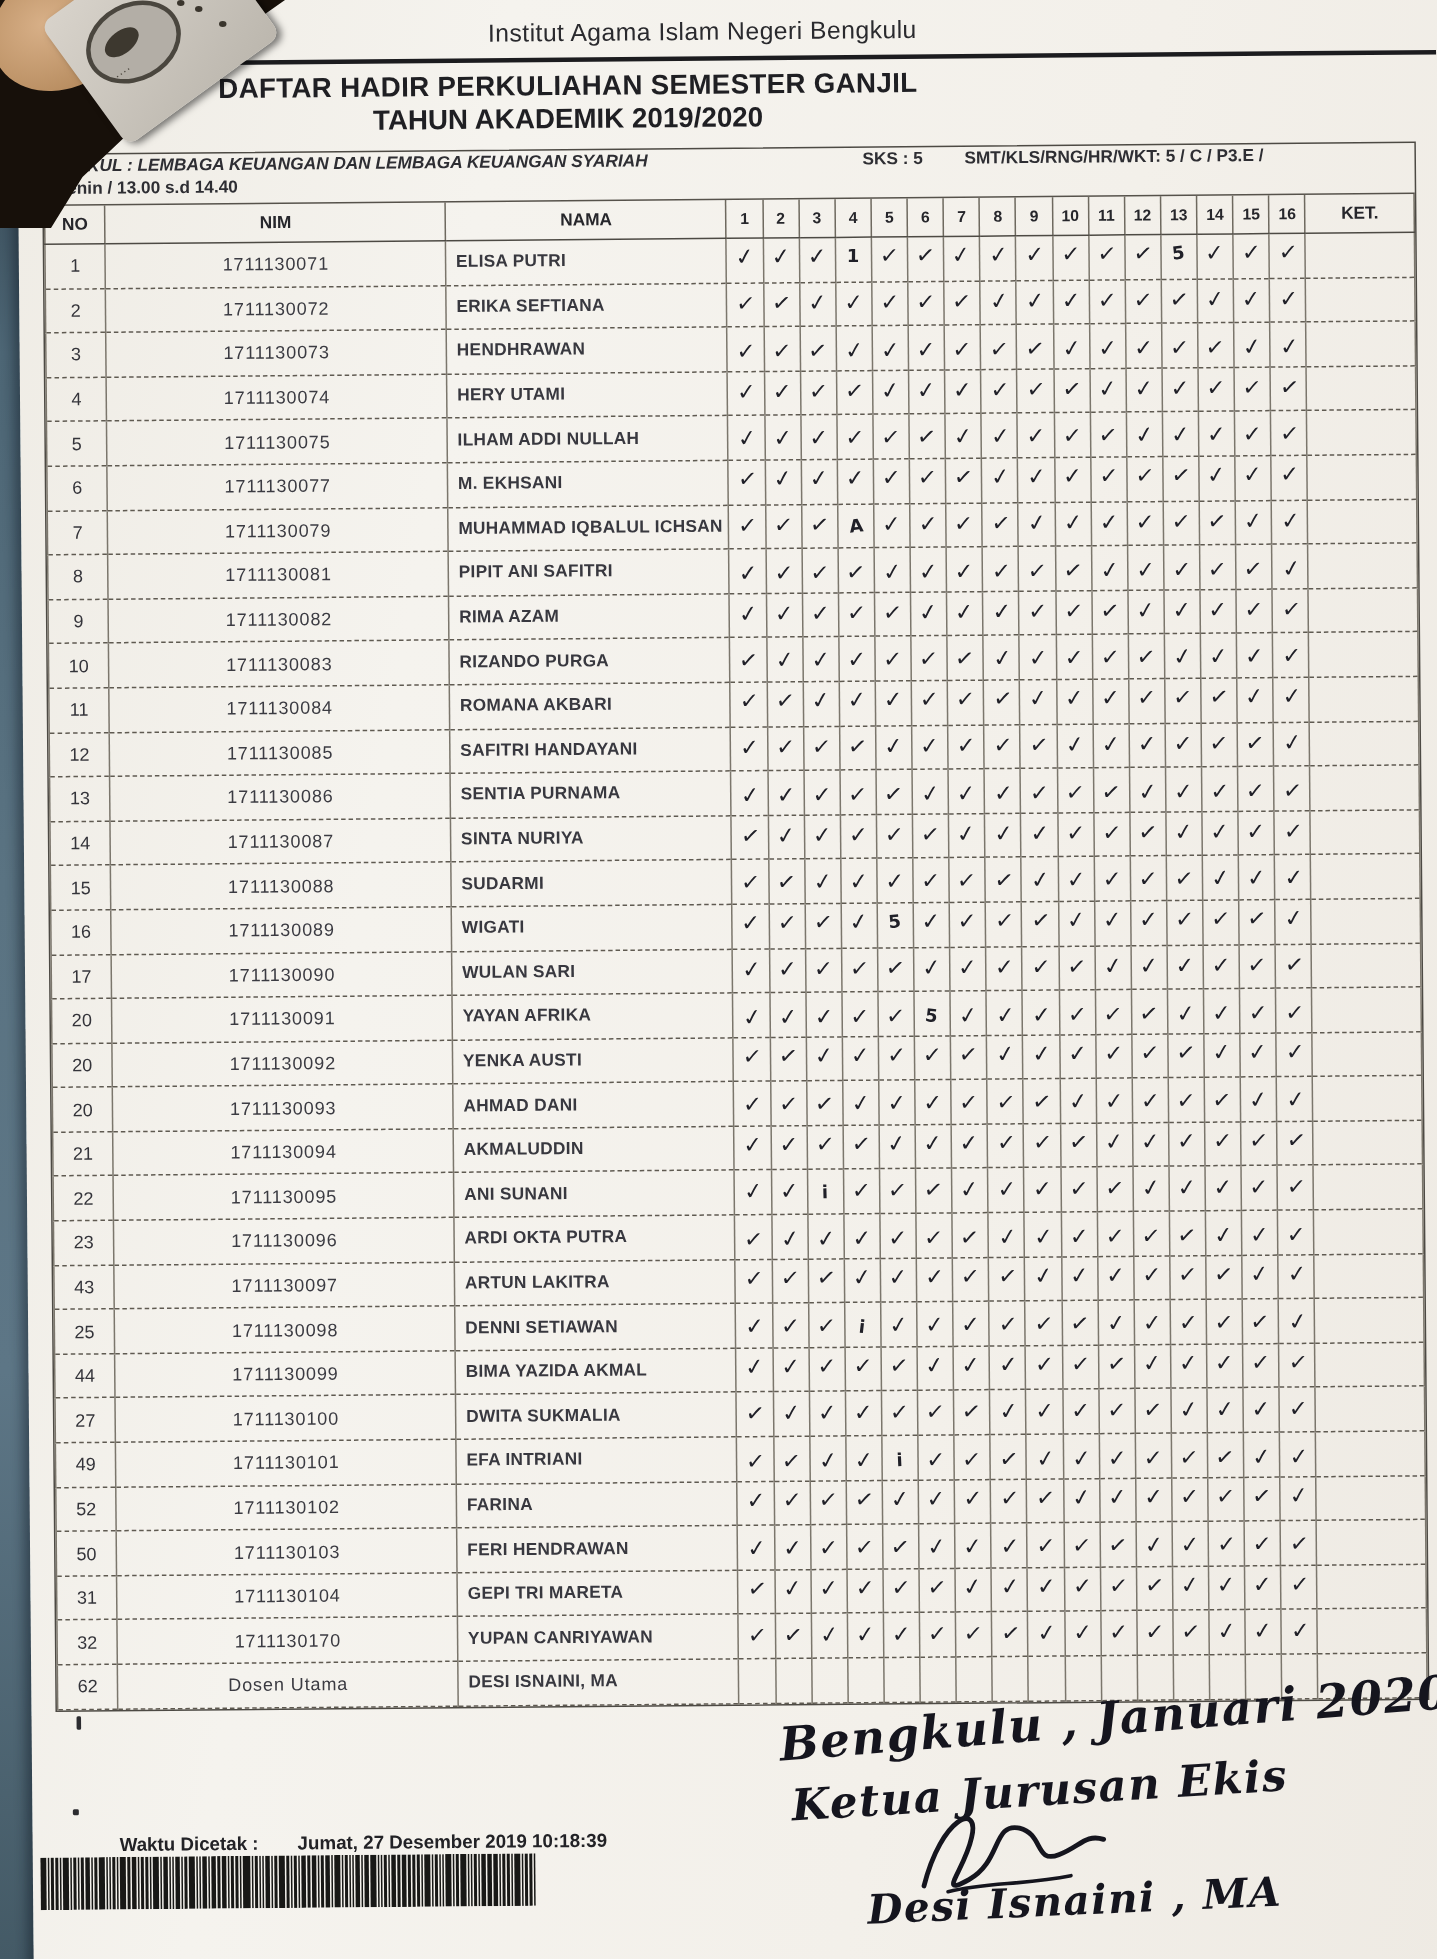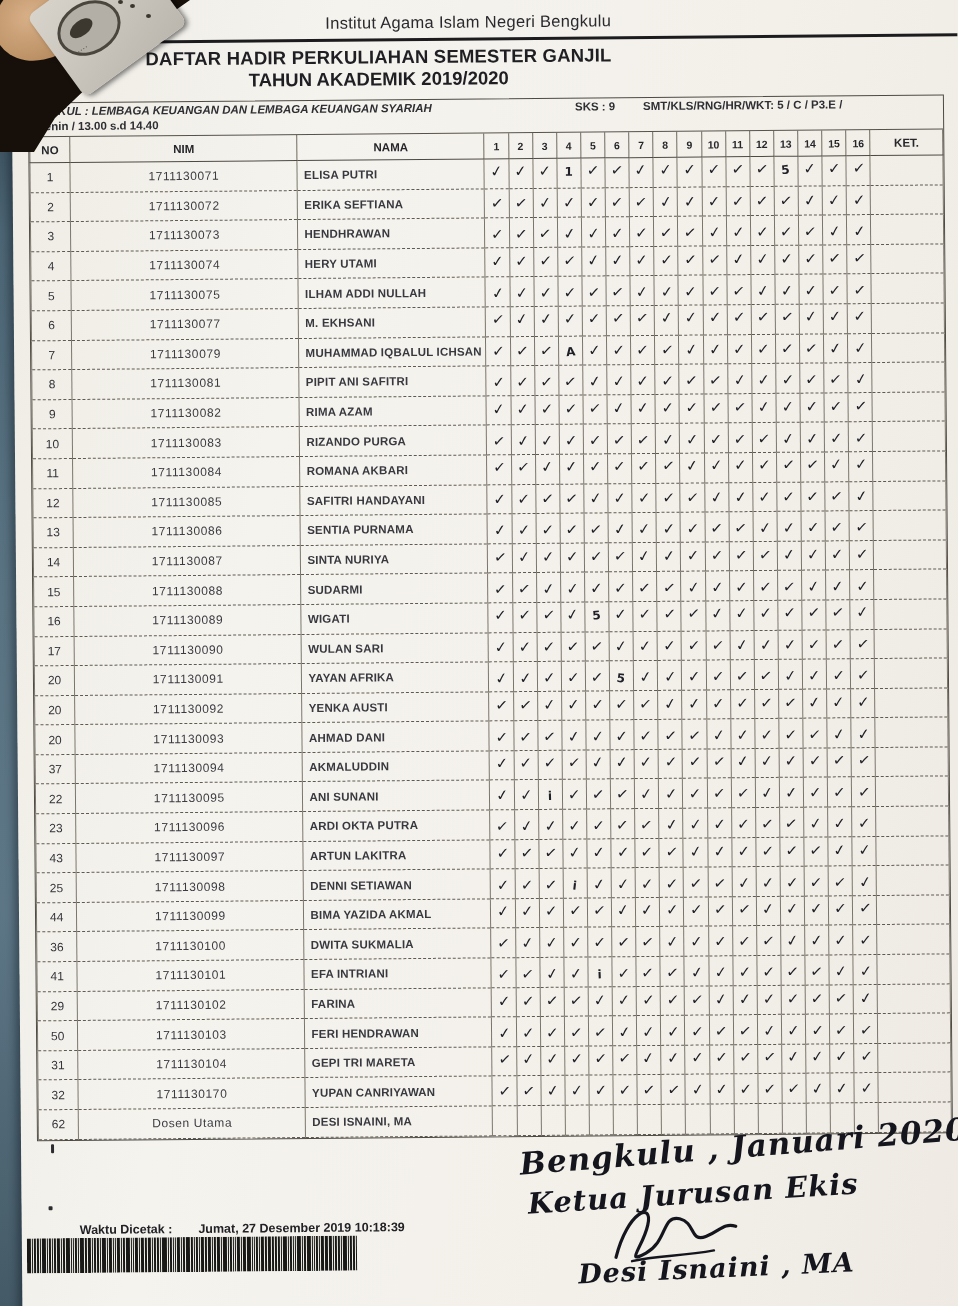--- a/index.html
+++ b/index.html
@@ -93,21 +93,21 @@
     <span>PRODI EKONOMI SYARI'AH</span>
   </div>
   <div class="institute">Institut Agama Islam Negeri Bengkulu</div>
   <div class="rule"></div>
   <div class="title1">DAFTAR HADIR PERKULIAHAN SEMESTER GANJIL</div>
   <div class="title2">TAHUN AKADEMIK 2019/2020</div>
 
   <div class="table-box">
     <div class="info-row">
       <span class="info-matkul">MATKUL : LEMBAGA KEUANGAN DAN LEMBAGA KEUANGAN SYARIAH</span>
-      <span class="info-sks">SKS : 9</span>
+      <span class="info-sks">SKS : 5</span>
       <span class="info-smt">SMT/KLS/RNG/HR/WKT: 5 / C / P3.E /</span>
       <span class="info-sched">Senin /  13.00 s.d 14.40</span>
     </div>
     <table>
       <colgroup>
         <col class="c-no">
           <col class="c-nim">
           <col class="c-nama">
         <col class="c-m">
           <col class="c-m">
@@ -586,21 +586,21 @@
             <td class="mark"><span style="transform: rotate(-6deg) translateY(1px);">✓</span></td>
             <td class="mark"><span style="transform: rotate(-3deg) translateY(1px);">✓</span></td>
             <td class="mark"><span style="transform: rotate(0deg) translateY(1px);">✓</span></td>
             <td class="mark"><span style="transform: rotate(3deg) translateY(1px);">✓</span></td>
             <td class="mark"><span style="transform: rotate(6deg) translateY(1px);">✓</span></td>
             <td class="mark"><span style="transform: rotate(-8deg) translateY(1px);">✓</span></td>
             <td class="mark"><span style="transform: rotate(-5deg) translateY(1px);">✓</span></td>
             <td class="ket"></td>
           </tr>
           <tr>
-            <td class="no">37</td>
+            <td class="no">21</td>
             <td class="nim">1711130094</td>
             <td class="nama">AKMALUDDIN</td>
             <td class="mark"><span style="transform: rotate(-3deg) translateY(-2px);">✓</span></td>
             <td class="mark"><span style="transform: rotate(0deg) translateY(-2px);">✓</span></td>
             <td class="mark"><span style="transform: rotate(3deg) translateY(-2px);">✓</span></td>
             <td class="mark"><span style="transform: rotate(6deg) translateY(-2px);">✓</span></td>
             <td class="mark"><span style="transform: rotate(-8deg) translateY(-2px);">✓</span></td>
             <td class="mark"><span style="transform: rotate(-5deg) translateY(-2px);">✓</span></td>
             <td class="mark"><span style="transform: rotate(-2deg) translateY(-2px);">✓</span></td>
             <td class="mark"><span style="transform: rotate(1deg) translateY(-2px);">✓</span></td>
@@ -718,21 +718,21 @@
             <td class="mark"><span style="transform: rotate(4deg) translateY(-2px);">✓</span></td>
             <td class="mark"><span style="transform: rotate(7deg) translateY(-2px);">✓</span></td>
             <td class="mark"><span style="transform: rotate(-7deg) translateY(-2px);">✓</span></td>
             <td class="mark"><span style="transform: rotate(-4deg) translateY(-2px);">✓</span></td>
             <td class="mark"><span style="transform: rotate(-1deg) translateY(-2px);">✓</span></td>
             <td class="mark"><span style="transform: rotate(2deg) translateY(-2px);">✓</span></td>
             <td class="mark"><span style="transform: rotate(5deg) translateY(-2px);">✓</span></td>
             <td class="ket"></td>
           </tr>
           <tr>
-            <td class="no">36</td>
+            <td class="no">27</td>
             <td class="nim">1711130100</td>
             <td class="nama">DWITA SUKMALIA</td>
             <td class="mark"><span style="transform: rotate(7deg) translateY(0px);">✓</span></td>
             <td class="mark"><span style="transform: rotate(-7deg) translateY(0px);">✓</span></td>
             <td class="mark"><span style="transform: rotate(-4deg) translateY(0px);">✓</span></td>
             <td class="mark"><span style="transform: rotate(-1deg) translateY(0px);">✓</span></td>
             <td class="mark"><span style="transform: rotate(2deg) translateY(0px);">✓</span></td>
             <td class="mark"><span style="transform: rotate(5deg) translateY(0px);">✓</span></td>
             <td class="mark"><span style="transform: rotate(8deg) translateY(0px);">✓</span></td>
             <td class="mark"><span style="transform: rotate(-6deg) translateY(0px);">✓</span></td>
@@ -740,21 +740,21 @@
             <td class="mark"><span style="transform: rotate(0deg) translateY(0px);">✓</span></td>
             <td class="mark"><span style="transform: rotate(3deg) translateY(0px);">✓</span></td>
             <td class="mark"><span style="transform: rotate(6deg) translateY(0px);">✓</span></td>
             <td class="mark"><span style="transform: rotate(-8deg) translateY(0px);">✓</span></td>
             <td class="mark"><span style="transform: rotate(-5deg) translateY(0px);">✓</span></td>
             <td class="mark"><span style="transform: rotate(-2deg) translateY(0px);">✓</span></td>
             <td class="mark"><span style="transform: rotate(1deg) translateY(0px);">✓</span></td>
             <td class="ket"></td>
           </tr>
           <tr>
-            <td class="no">41</td>
+            <td class="no">49</td>
             <td class="nim">1711130101</td>
             <td class="nama">EFA INTRIANI</td>
             <td class="mark"><span style="transform: rotate(3deg) translateY(2px);">✓</span></td>
             <td class="mark"><span style="transform: rotate(6deg) translateY(2px);">✓</span></td>
             <td class="mark"><span style="transform: rotate(-8deg) translateY(2px);">✓</span></td>
             <td class="mark"><span style="transform: rotate(-5deg) translateY(2px);">✓</span></td>
             <td class="mark"><span class="letter" style="transform: rotate(-2deg) translateY(2px);">i</span></td>
             <td class="mark"><span style="transform: rotate(1deg) translateY(2px);">✓</span></td>
             <td class="mark"><span style="transform: rotate(4deg) translateY(2px);">✓</span></td>
             <td class="mark"><span style="transform: rotate(7deg) translateY(2px);">✓</span></td>
@@ -762,21 +762,21 @@
             <td class="mark"><span style="transform: rotate(-4deg) translateY(2px);">✓</span></td>
             <td class="mark"><span style="transform: rotate(-1deg) translateY(2px);">✓</span></td>
             <td class="mark"><span style="transform: rotate(2deg) translateY(2px);">✓</span></td>
             <td class="mark"><span style="transform: rotate(5deg) translateY(2px);">✓</span></td>
             <td class="mark"><span style="transform: rotate(8deg) translateY(2px);">✓</span></td>
             <td class="mark"><span style="transform: rotate(-6deg) translateY(2px);">✓</span></td>
             <td class="mark"><span style="transform: rotate(-3deg) translateY(2px);">✓</span></td>
             <td class="ket"></td>
           </tr>
           <tr>
-            <td class="no">29</td>
+            <td class="no">52</td>
             <td class="nim">1711130102</td>
             <td class="nama">FARINA</td>
             <td class="mark"><span style="transform: rotate(-1deg) translateY(-1px);">✓</span></td>
             <td class="mark"><span style="transform: rotate(2deg) translateY(-1px);">✓</span></td>
             <td class="mark"><span style="transform: rotate(5deg) translateY(-1px);">✓</span></td>
             <td class="mark"><span style="transform: rotate(8deg) translateY(-1px);">✓</span></td>
             <td class="mark"><span style="transform: rotate(-6deg) translateY(-1px);">✓</span></td>
             <td class="mark"><span style="transform: rotate(-3deg) translateY(-1px);">✓</span></td>
             <td class="mark"><span style="transform: rotate(0deg) translateY(-1px);">✓</span></td>
             <td class="mark"><span style="transform: rotate(3deg) translateY(-1px);">✓</span></td>

